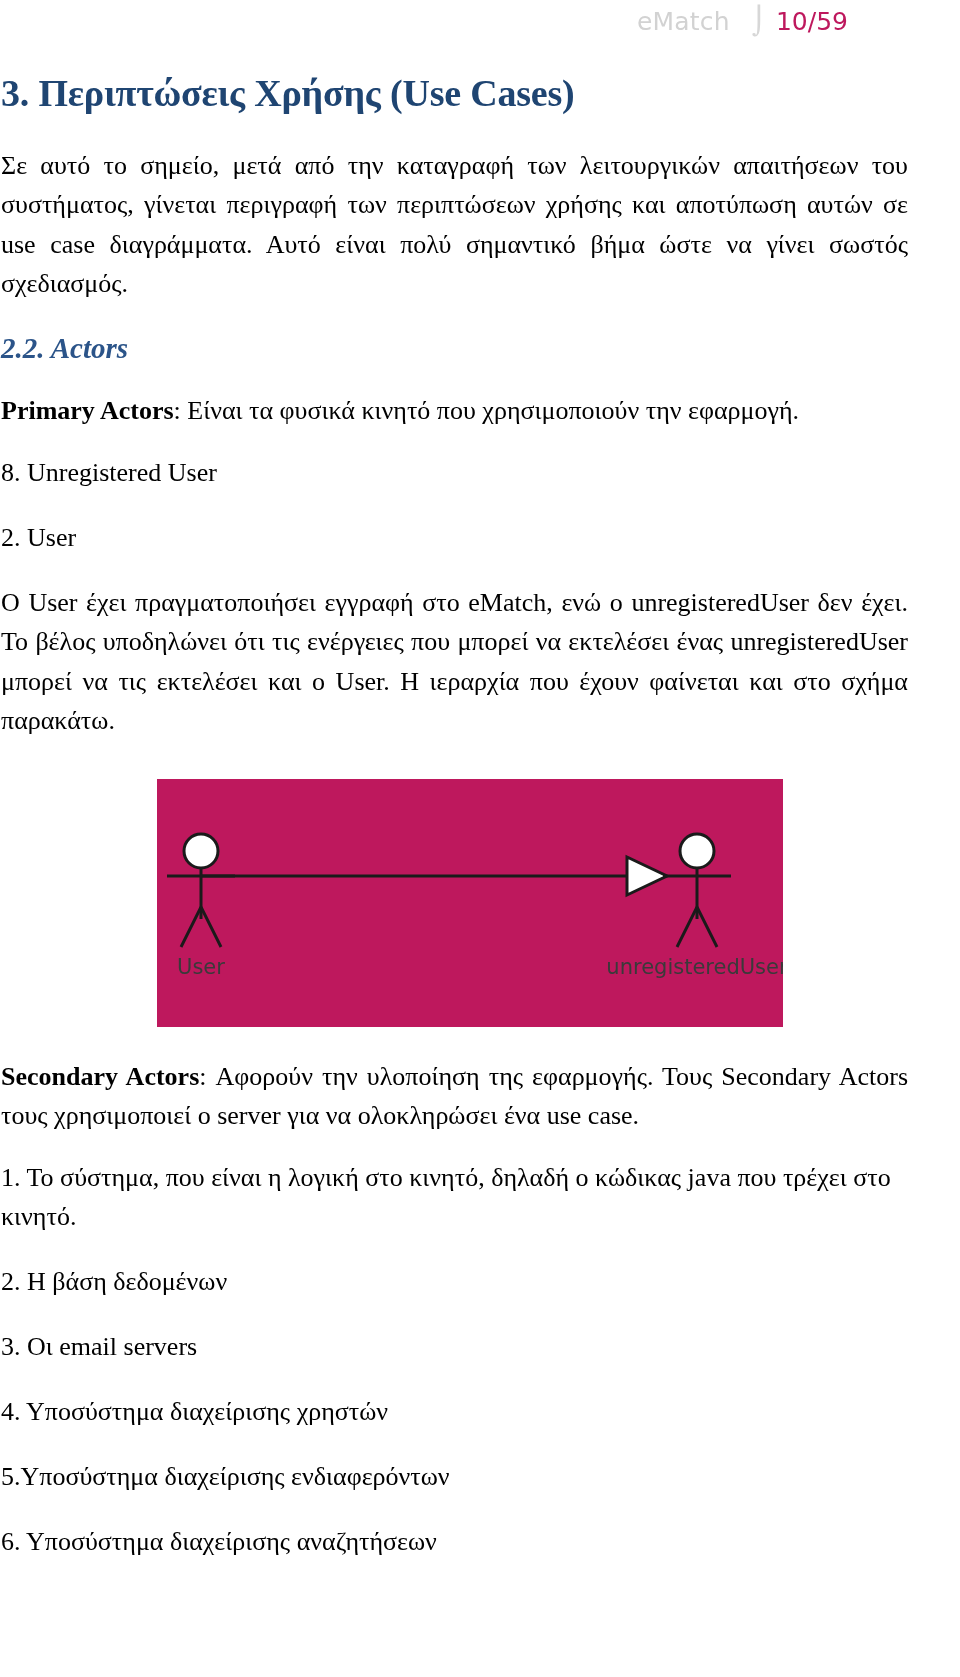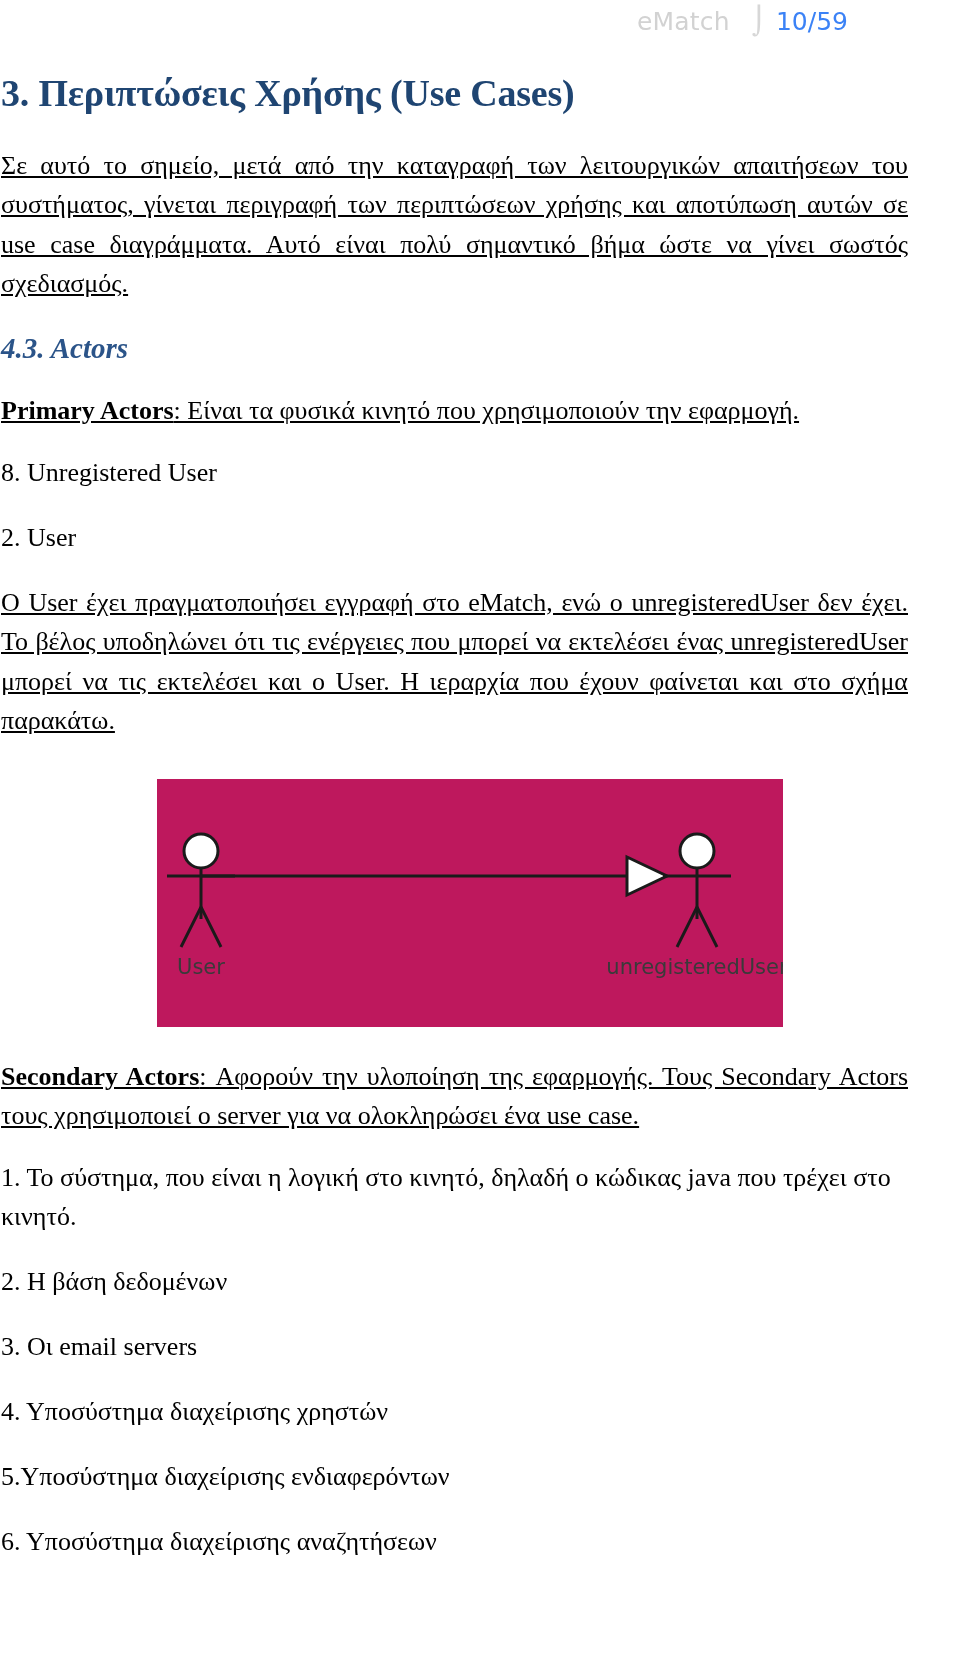--- a/index.html
+++ b/index.html
@@ -40,21 +40,21 @@
     font-family: "DejaVu Sans", "Liberation Sans", sans-serif;
     font-size: 27px;
     color: #d7d7d7;
     margin: 0 10px 0 22px;
     line-height: 1;
     transform: translateY(-1px);
   }
   .hdr-pageno {
     font-family: "DejaVu Sans", "Liberation Sans", sans-serif;
     font-size: 25px;
-    color: #3b82f6;
+    color: #be185d;
     line-height: 1;
   }
 
   
   .content {
     position: absolute;
     left: 1px;
     top: 72px;
     width: 907px;
   }
@@ -77,21 +77,20 @@
     color: #2b5489;
     margin: 28px 0 26px 0;
     line-height: 1.15;
   }
 
   p.body-par {
     font-size: 26px;
     line-height: 1.52;
     text-align: justify;
     margin: 4px 0 22px 0;
-    text-decoration: underline;
   }
   p.body-par.nojust { text-align: left; }
   p.tight { margin-bottom: 18px; }
 
   .bold { font-weight: bold; }
 
   ol.num-list, ul.plain-list {
     list-style: none;
     margin: 0;
     padding: 0;
@@ -133,21 +132,21 @@
   <span class="hdr-sep">⌡</span>
   <span class="hdr-pageno">10/59</span>
 </div>
 
 <div class="content">
 
   <h1 class="doc-h1">3. Περιπτώσεις Χρήσης (Use Cases)</h1>
 
   <p class="body-par">Σε αυτό το σημείο, μετά από την καταγραφή των λειτουργικών απαιτήσεων του συστήματος, γίνεται περιγραφή των περιπτώσεων χρήσης και αποτύπωση αυτών σε use case διαγράμματα. Αυτό είναι πολύ σημαντικό βήμα ώστε να γίνει σωστός σχεδιασμός.</p>
 
-  <h2 class="doc-h2">4.3. Actors</h2>
+  <h2 class="doc-h2">2.2. Actors</h2>
 
 
   <p class="body-par nojust">
     <span class="bold">Primary Actors</span><span>: Είναι τα φυσικά κινητό που χρησιμοποιούν την εφαρμογή.</span>
   </p>
 
   <ol class="num-list">
     <li class="list-item">8. Unregistered User</li>
     <li class="list-item">2. User</li>
   </ol>

